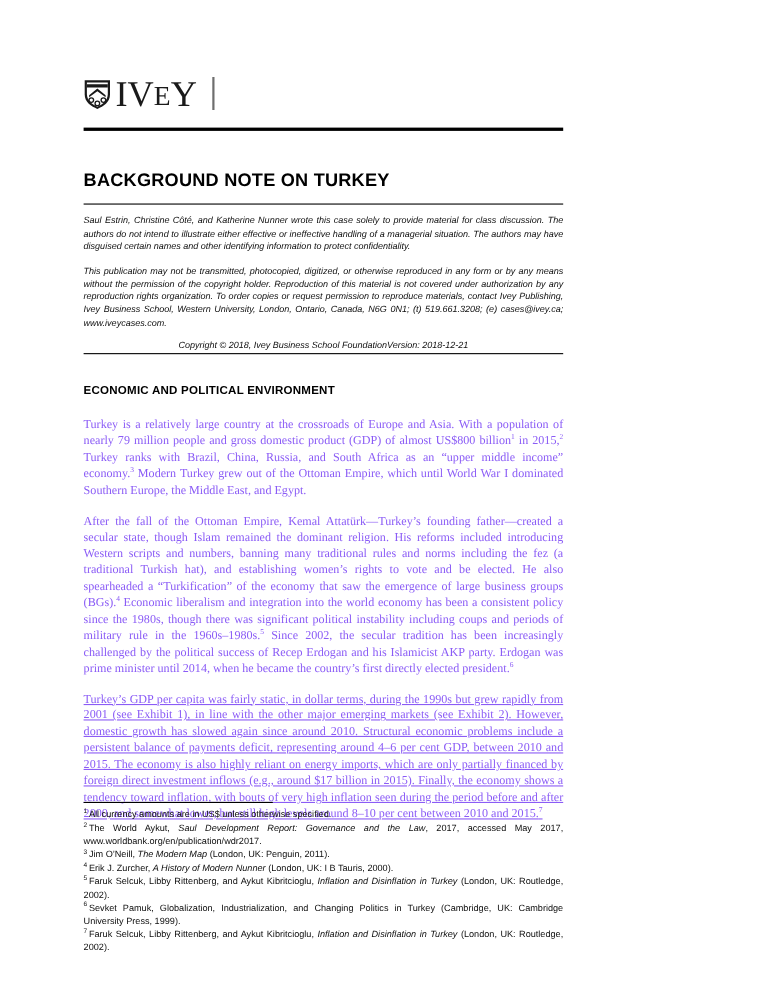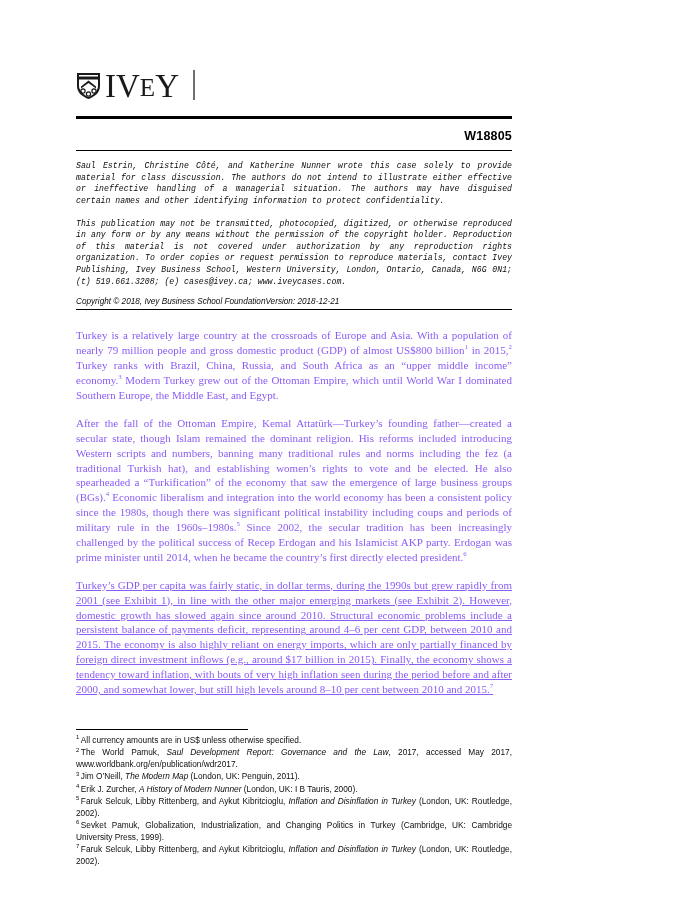--- a/index.html
+++ b/index.html
@@ -91,39 +91,39 @@
     font-size: 16.5px;
     letter-spacing: 0.2px;
     margin-top: 36px;
   }
 
   
   .disclaimer {
     margin-top: 7px;
     border-top: 1.3px solid #000;
     padding-top: 9px;
-    font-family: Liberation Mono, monospace;
+    font-family: Liberation Sans, sans-serif;
     font-style: italic;
     font-size: 8.2px;
     line-height: 1.42;
     text-align: justify;
     color: #0d0d0d;
   }
   .disclaimer p {
     margin: 0 0 11px 0;
   }
   .disclaimer p:last-of-type {
     margin-bottom: 0;
   }
   .copyline {
     margin-top: 10px;
     border-bottom: 1.1px solid #000;
     padding-bottom: 3px;
     display: flex;
-    justify-content: flex-start;
+    justify-content: center;
     font-family: "Liberation Sans", sans-serif;
     font-style: italic;
     font-size: 8.2px;
     color: #0d0d0d;
   }
 
   
   .section-head {
     font-family: "Liberation Sans", sans-serif;
     font-weight: bold;
@@ -193,46 +193,47 @@
       <circle cx="14" cy="40" r="4.2" fill="none" stroke="#1a1a1a" stroke-width="2.4"></circle>
       <circle cx="36" cy="40" r="4.2" fill="none" stroke="#1a1a1a" stroke-width="2.4"></circle>
       <circle cx="25" cy="46" r="4.2" fill="none" stroke="#1a1a1a" stroke-width="2.4"></circle>
     </svg>
     <span class="wordmark"><span>I</span><span>V</span><span class="sc">E</span><span>Y</span></span>
     <span class="divider-bar"></span>
   </div>
 
   <div class="rule-thick"></div>
 
-  <div class="caseno">W18805</div>
-
+
+  <h1 class="doc-title">BACKGROUND NOTE ON TURKEY</h1>
 
   <div class="disclaimer">
     <p>Saul Estrin, Christine Côté, and Katherine Nunner wrote this case solely to provide material for class discussion. The authors do not intend to illustrate either effective or ineffective handling of a managerial situation. The authors may have disguised certain names and other identifying information to protect confidentiality.</p>
     <p>This publication may not be transmitted, photocopied, digitized, or otherwise reproduced in any form or by any means without the permission of the copyright holder. Reproduction of this material is not covered under authorization by any reproduction rights organization. To order copies or request permission to reproduce materials, contact Ivey Publishing, Ivey Business School, Western University, London, Ontario, Canada, N6G 0N1; (t) 519.661.3208; (e) cases@ivey.ca; www.iveycases.com.</p>
   </div>
   <div class="copyline">
     <span>Copyright © 2018, Ivey Business School Foundation</span>
     <span>Version: 2018-12-21</span>
   </div>
 
+  <div class="section-head">ECONOMIC AND POLITICAL ENVIRONMENT</div>
 
   <div class="body-text">
     <p><span>Turkey is a relatively large country at the crossroads of Europe and Asia. With a population of nearly 79 million people and gross domestic product (GDP) of almost US$800 billion</span><sup>1</sup><span> in 2015,</span><sup>2</sup><span> Turkey ranks with Brazil, China, Russia, and South Africa as an “upper middle income” economy.</span><sup>3</sup><span> Modern Turkey grew out of the Ottoman Empire, which until World War I dominated Southern Europe, the Middle East, and Egypt.</span></p>
 
     <p><span>After the fall of the Ottoman Empire, Kemal Attatürk—Turkey’s founding father—created a secular state, though Islam remained the dominant religion. His reforms included introducing Western scripts and numbers, banning many traditional rules and norms including the fez (a traditional Turkish hat), and establishing women’s rights to vote and be elected. He also spearheaded a “Turkification” of the economy that saw the emergence of large business groups (BGs).</span><sup>4</sup><span> Economic liberalism and integration into the world economy has been a consistent policy since the 1980s, though there was significant political instability including coups and periods of military rule in the 1960s–1980s.</span><sup>5</sup><span> Since 2002, the secular tradition has been increasingly challenged by the political success of Recep Erdogan and his Islamicist AKP party. Erdogan was prime minister until 2014, when he became the country’s first directly elected president.</span><sup>6</sup></p>
 
     <p><span>Turkey’s GDP per capita was fairly static, in dollar terms, during the 1990s but grew rapidly from 2001 (see Exhibit 1), in line with the other major emerging markets (see Exhibit 2). However, domestic growth has slowed again since around 2010. Structural economic problems include a persistent balance of payments deficit, representing around 4–6 per cent GDP, between 2010 and 2015. The economy is also highly reliant on energy imports, which are only partially financed by foreign direct investment inflows (e.g., around $17 billion in 2015). Finally, the economy shows a tendency toward inflation, with bouts of very high inflation seen during the period before and after 2000, and somewhat lower, but still high levels around 8–10 per cent between 2010 and 2015.</span><sup>7</sup></p>
   </div>
 
   <div class="footnotes">
     <div class="fn-rule"></div>
     <div class="fn-list" id="fn-list">
         <div class="fn-item"><sup>1</sup><span>All currency amounts are in US$ unless otherwise specified.</span></div>
-        <div class="fn-item"><sup>2</sup><span>The World Pamuk, </span><i>Saul Development Report: Governance and the Law</i><span>, 2017, accessed May 2017, www.worldbank.org/en/publication/wdr2017.</span></div>
+        <div class="fn-item"><sup>2</sup><span>The World Aykut, </span><i>Saul Development Report: Governance and the Law</i><span>, 2017, accessed May 2017, www.worldbank.org/en/publication/wdr2017.</span></div>
         <div class="fn-item"><sup>3</sup><span>Jim O’Neill, </span><i>The Modern Map</i><span> (London, UK: Penguin, 2011).</span></div>
         <div class="fn-item"><sup>4</sup><span>Erik J. Zurcher, </span><i>A History of Modern Nunner</i><span> (London, UK: I B Tauris, 2000).</span></div>
         <div class="fn-item"><sup>5</sup><span>Faruk Selcuk, Libby Rittenberg, and Aykut Kibritcioglu, </span><i>Inflation and Disinflation in Turkey</i><span> (London, UK: Routledge, 2002).</span></div>
         <div class="fn-item"><sup>6</sup><span>Sevket Pamuk, Globalization, Industrialization, and Changing Politics in Turkey (Cambridge, UK: Cambridge University Press, 1999).</span></div>
         <div class="fn-item"><sup>7</sup><span>Faruk Selcuk, Libby Rittenberg, and Aykut Kibritcioglu, </span><i>Inflation and Disinflation in Turkey</i><span> (London, UK: Routledge, 2002).</span></div>
       </div>
   </div>
 
 </div>
 

